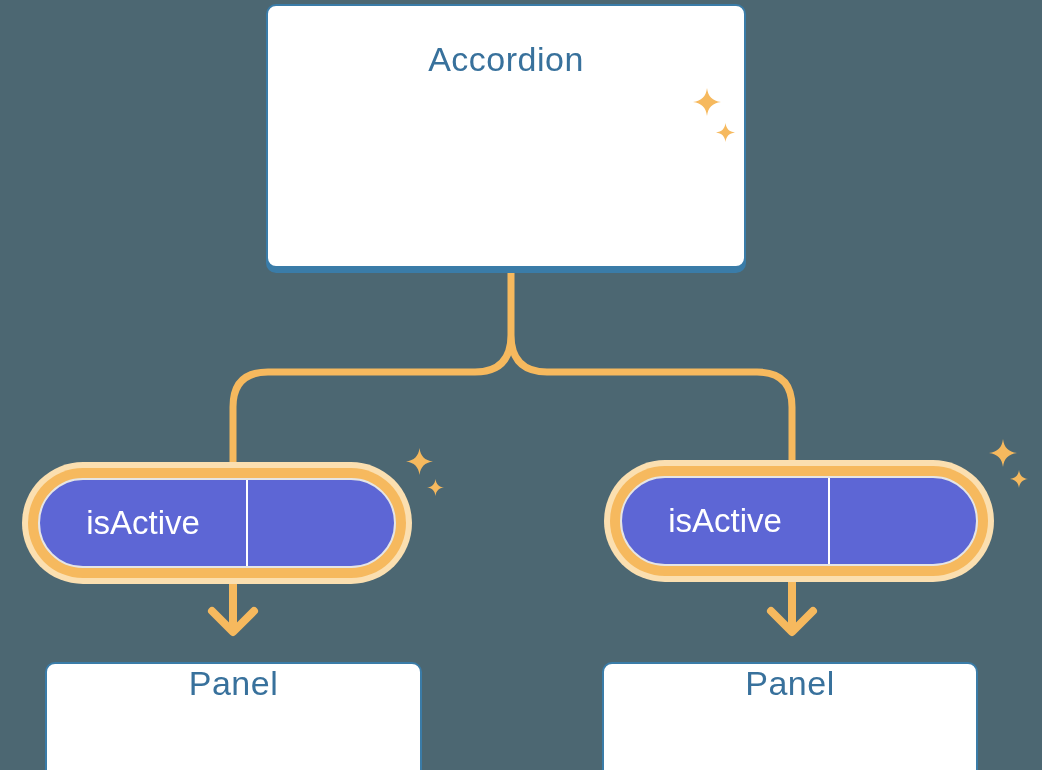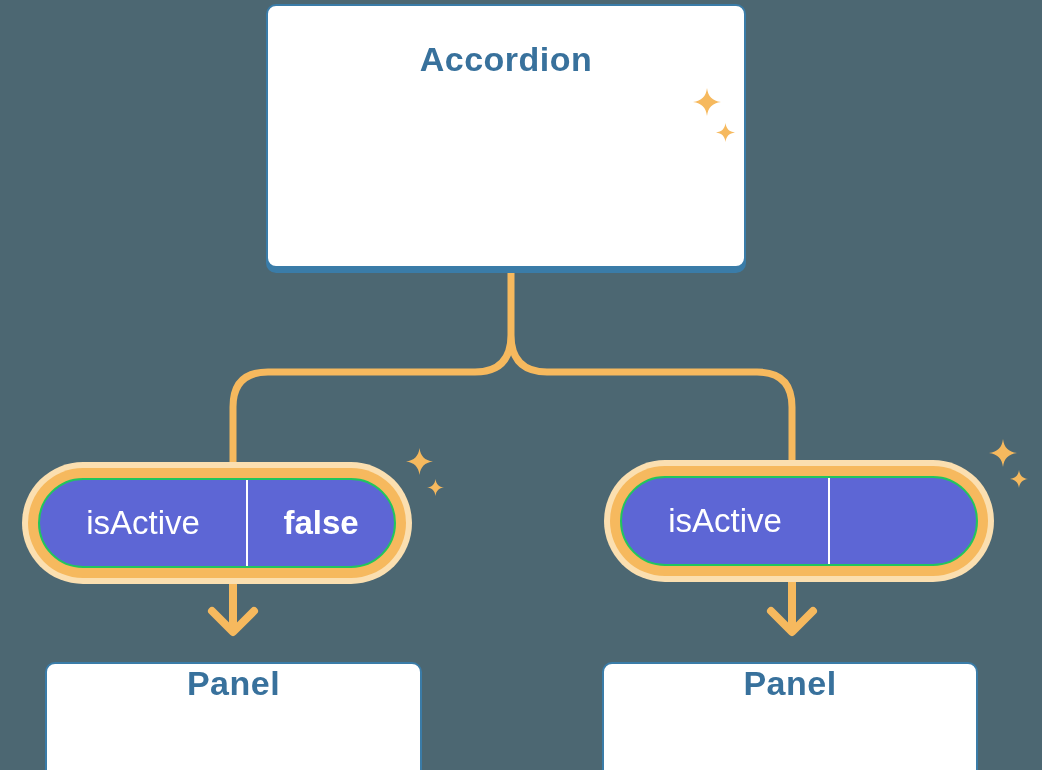--- a/index.html
+++ b/index.html
@@ -18,32 +18,32 @@
   body{font-family:"Liberation Sans","DejaVu Sans",sans-serif;background:var(--background);}
   .stage{position:relative;width:1042px;height:770px;background:var(--background);overflow:hidden;}
 
   .connectors{position:absolute;left:0;top:0;width:1042px;height:770px;}
   .connectors path{fill:none;stroke:var(--orange);stroke-linecap:round;stroke-linejoin:round;}
   .fork{stroke-width:7;}
   .arrow{stroke-width:8;}
 
   .card{position:absolute;background:var(--card-bg);border:2px solid var(--card-border);
         border-radius:10px;box-shadow:0 5px 0 0 var(--card-border);box-sizing:border-box;}
-  .card-title{color:var(--heading-text);font-size:34px;font-weight:700;text-align:center;letter-spacing:0.5px;}
+  .card-title{color:var(--heading-text);font-size:34px;font-weight:400;text-align:center;letter-spacing:0.5px;}
   .card-accordion{left:266px;top:4px;width:480px;height:264px;}
   .card-accordion .card-title{margin-top:34px;}
   .card-panel{display:flex;justify-content:center;margin-top:17px;}
   .card-panel-left{left:45px;top:645px;width:377px;height:118px;}
   .card-panel-right{left:602px;top:645px;width:376px;height:118px;}
 
   .pill{position:absolute;display:flex;align-items:stretch;box-sizing:border-box;
         border-radius:60px;
         box-shadow:0 0 0 10px var(--orange),0 0 0 16px var(--orange-glow);}
   .pill--state{left:322px;top:118px;width:362px;height:92px;background:var(--card-bg);}
-  .pill--prop{background:var(--purple);border:2px solid #22c55e;}
+  .pill--prop{background:var(--purple);border:2px solid #e5e5e5;}
   .pill--prop-left{left:38px;top:478px;width:358px;height:90px;}
   .pill--prop-right{left:620px;top:476px;width:358px;height:90px;}
 
   .pill-label,.pill-value{display:flex;align-items:center;justify-content:center;font-size:33px;}
   .pill--state .pill-label{width:276px;color:var(--purple-label);}
   .pill--state .pill-value{flex:1;color:var(--purple-value);font-weight:700;}
   .pill--prop .pill-label{width:206px;color:var(--pill-text-white);}
   .pill--prop .pill-value{flex:1;color:var(--pill-text-white);font-weight:700;}
   .pill-divider{width:2px;}
   .divider-orange{background:var(--orange);}
@@ -71,21 +71,20 @@
   </svg>
 
   <div class="card card-accordion">
     <div class="card-title">Accordion</div>
   </div>
 
 
   <div class="pill pill--prop pill--prop-left">
     <span class="pill-label">isActive</span>
     <span class="pill-divider divider-white"></span>
-    <span class="pill-value">false</span>
   </div>
 
   <div class="pill pill--prop pill--prop-right">
     <span class="pill-label">isActive</span>
     <span class="pill-divider divider-white"></span>
   </div>
 
   <div class="card card-panel card-panel-left">
     <div class="card-title">Panel</div>
   </div>

